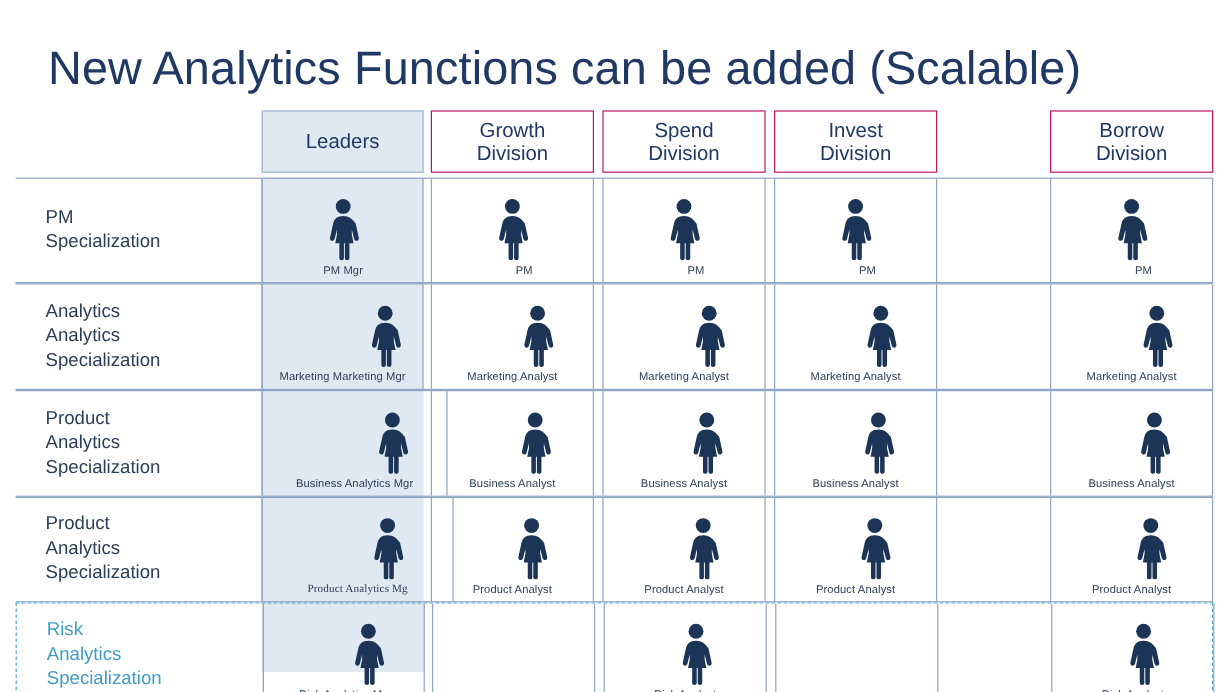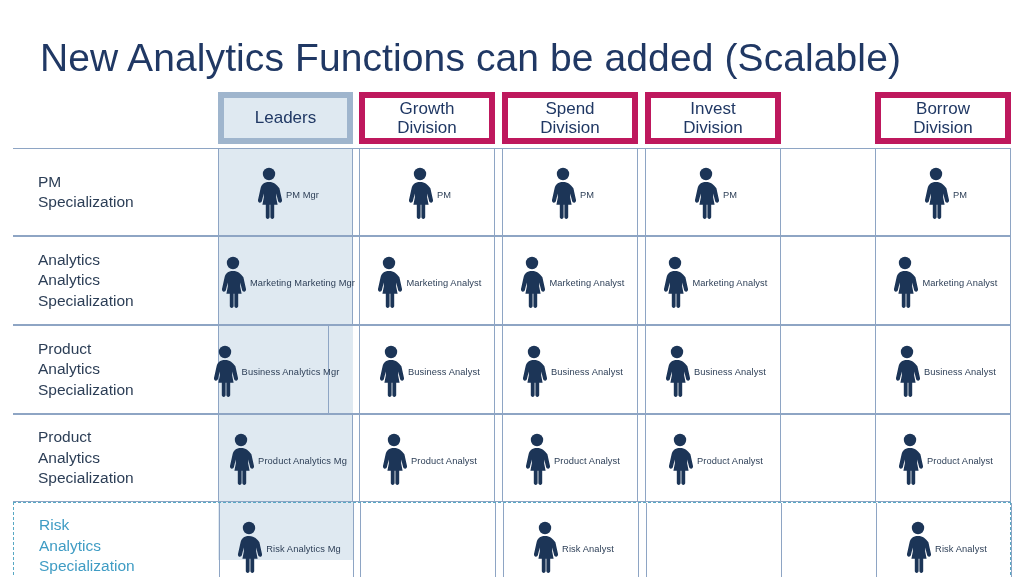--- a/index.html
+++ b/index.html
@@ -43,21 +43,21 @@
     left: 0;
     top: 0;
     height: 52px;
     width: 100%;
   }
   .col-header {
     position: absolute;
     top: 0;
     height: 52px;
     box-sizing: border-box;
-    border: 6px solid #be185d;
+    border: 1px solid #be185d;
     background: #ffffff;
     display: flex;
     align-items: center;
     justify-content: center;
     text-align: center;
     font-size: 17px;
     line-height: 1.12;
     color: #203864;
     font-weight: 400;
   }
@@ -132,22 +132,22 @@
     border-right: 1px solid #8ea5c4;
   }
   .row-label.risk {
     color: #3f9cc4;
     border-right: 1px solid #8ea5c4;
   }
   .row-label span { display: block; }
 
   .person-wrap {
     display: flex;
-    flex-direction: row;
-    align-items: center;
+    flex-direction: column;
+    align-items: flex-end;
     justify-content: flex-end;
     height: 100%;
     padding-top: 7px;
   }
   .person-svg { display: block; }
   .cell-label {
     margin-top: 3px;
     font-size: 9.3px;
     color: #2c3e56;
     text-align: center;
@@ -285,21 +285,21 @@
             <div class="cell-label">Marketing Analyst</div>
           </div>
         </div>
       </div>
       <div class="grid-row solid" style="top: 177px; height: 89px;">
         <div class="row-label" style="left: 0px; width: 206px;">
           <span>Product</span>
           <span>Analytics</span>
           <span>Specialization</span>
         </div>
-        <div class="cell bordered" style="left: 205px; width: 111px;">
+        <div class="cell bordered" style="left: 205px; width: 155px;">
           <div class="person-wrap">
             <svg class="person-svg" width="34" height="52" viewBox="0 0 34 52" aria-hidden="true">
               <circle cx="17" cy="7" r="6.2" fill="#1c3557"></circle>
               <path fill="#1c3557" d="M17 15c-5.1 0-7.6 2.6-8.4 6.2L6 33.1c-.3 1.5.6 2.6 1.9 2.6 1 0 1.7-.6 2-1.7l1.9-7.6v4.1l-1.4 7.2h3.4V50c0 1.1.8 1.9 1.9 1.9s1.9-.8 1.9-1.9V37.7h.8V50c0 1.1.8 1.9 1.9 1.9s1.9-.8 1.9-1.9V37.7h3.4l-1.4-7.2v-4.1l1.9 7.6c.3 1.1 1 1.7 2 1.7 1.3 0 2.2-1.1 1.9-2.6l-2.6-11.9C24.6 17.6 22.1 15 17 15z"></path>
             </svg>
             <div class="cell-label">Business Analytics Mgr</div>
           </div>
         </div>
         <div class="cell bordered" style="left: 346px; width: 136px;">
           <div class="person-wrap">
@@ -338,21 +338,21 @@
             <div class="cell-label">Business Analyst</div>
           </div>
         </div>
       </div>
       <div class="grid-row solid" style="top: 266px; height: 88px;">
         <div class="row-label" style="left: 0px; width: 206px;">
           <span>Product</span>
           <span>Analytics</span>
           <span>Specialization</span>
         </div>
-        <div class="cell bordered" style="left: 205px; width: 135px;">
+        <div class="cell bordered" style="left: 205px; width: 160px; font-family: Liberation Serif, serif;">
           <div class="person-wrap">
             <svg class="person-svg" width="34" height="52" viewBox="0 0 34 52" aria-hidden="true">
               <circle cx="17" cy="7" r="6.2" fill="#1c3557"></circle>
               <path fill="#1c3557" d="M17 15c-5.1 0-7.6 2.6-8.4 6.2L6 33.1c-.3 1.5.6 2.6 1.9 2.6 1 0 1.7-.6 2-1.7l1.9-7.6v4.1l-1.4 7.2h3.4V50c0 1.1.8 1.9 1.9 1.9s1.9-.8 1.9-1.9V37.7h.8V50c0 1.1.8 1.9 1.9 1.9s1.9-.8 1.9-1.9V37.7h3.4l-1.4-7.2v-4.1l1.9 7.6c.3 1.1 1 1.7 2 1.7 1.3 0 2.2-1.1 1.9-2.6l-2.6-11.9C24.6 17.6 22.1 15 17 15z"></path>
             </svg>
             <div class="cell-label">Product Analytics Mg</div>
           </div>
         </div>
         <div class="cell bordered" style="left: 346px; width: 136px;">
           <div class="person-wrap">

